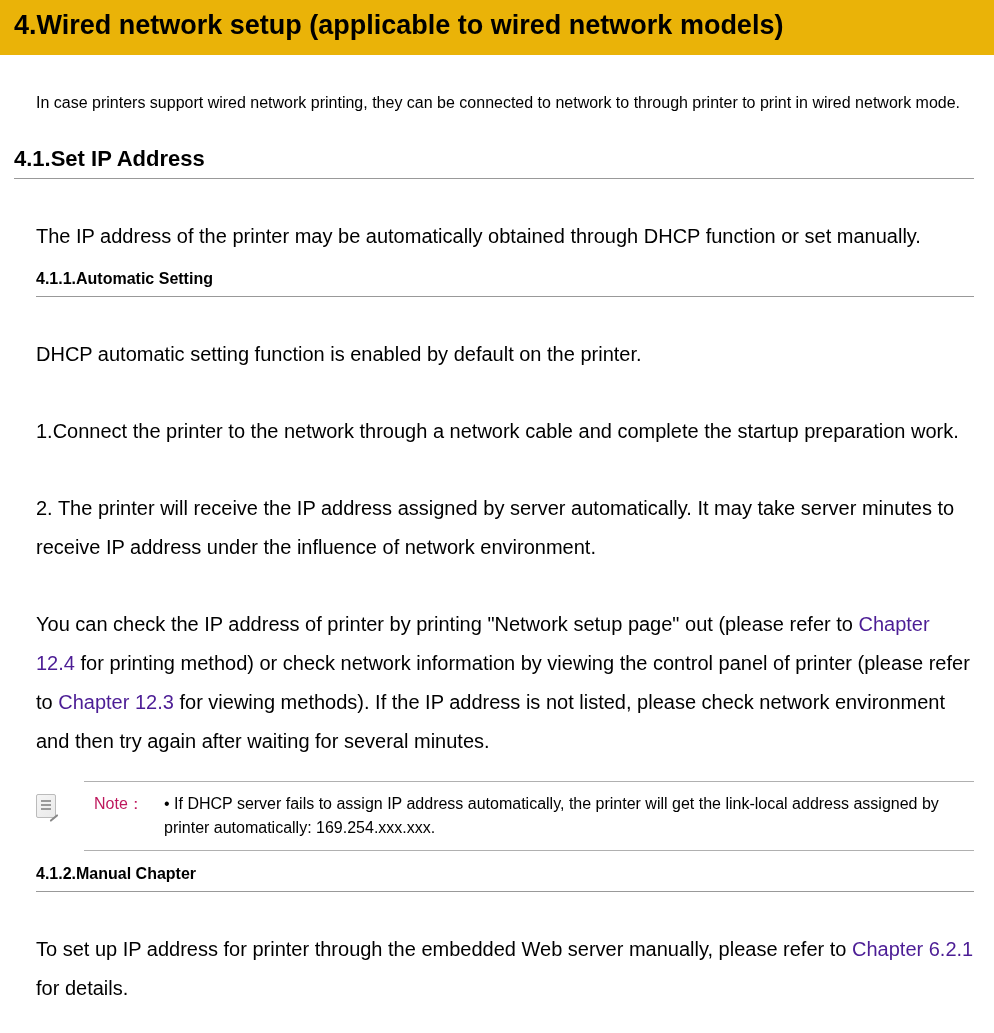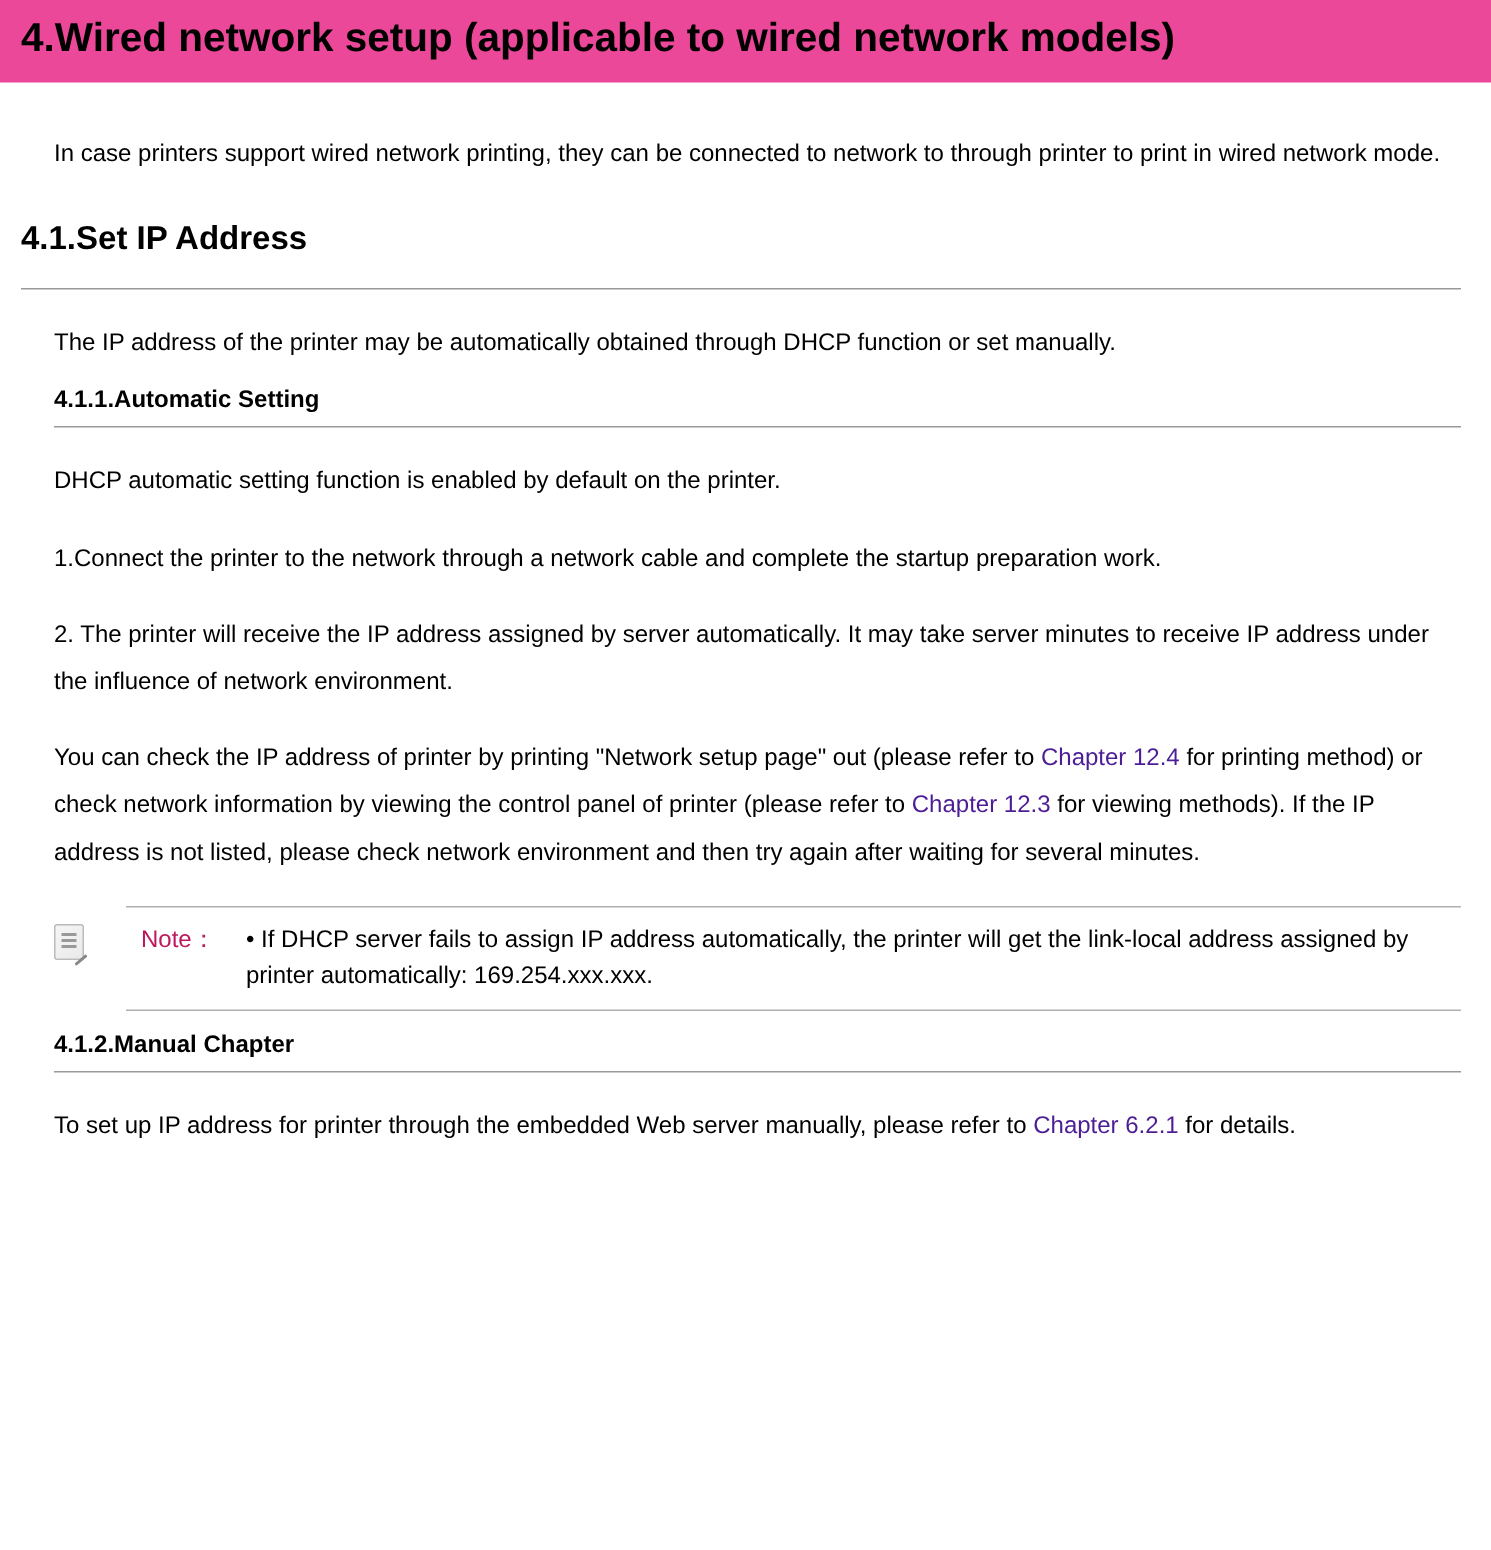--- a/index.html
+++ b/index.html
@@ -5,51 +5,51 @@
   * { box-sizing: border-box; }
   body {
     margin: 0;
     padding: 0;
     font-family: Arial, Helvetica, sans-serif;
     color: #000;
     width: 994px;
     background: #fff;
   }
   .chapter-header {
-    background: #ec4899;
+    background: #eab308;
     padding: 8px 14px 12px 14px;
     font-size: 27px;
     font-weight: bold;
     line-height: 1.3;
   }
   .content {
     padding: 32px 20px 0 36px;
   }
   .intro {
     font-size: 16px;
     line-height: 1.95;
   }
   .h2 {
     font-size: 22px;
     font-weight: bold;
     margin: 28px 0 0 -22px;
-    padding-bottom: 20px;
+    padding-bottom: 6px;
     border-bottom: 1px solid #999;
   }
   .h3 {
     font-size: 16px;
     font-weight: bold;
     margin: 14px 0 0 0;
     padding-bottom: 8px;
     border-bottom: 1px solid #999;
   }
   .para {
-    font-size: 16px;
+    font-size: 20px;
     line-height: 1.95;
-    margin-top: 20px;
+    margin-top: 38px;
   }
   .link {
     color: #4c1d95;
     cursor: pointer;
   }
   .note-table {
     margin-top: 20px;
     border-collapse: collapse;
     width: 100%;
   }

